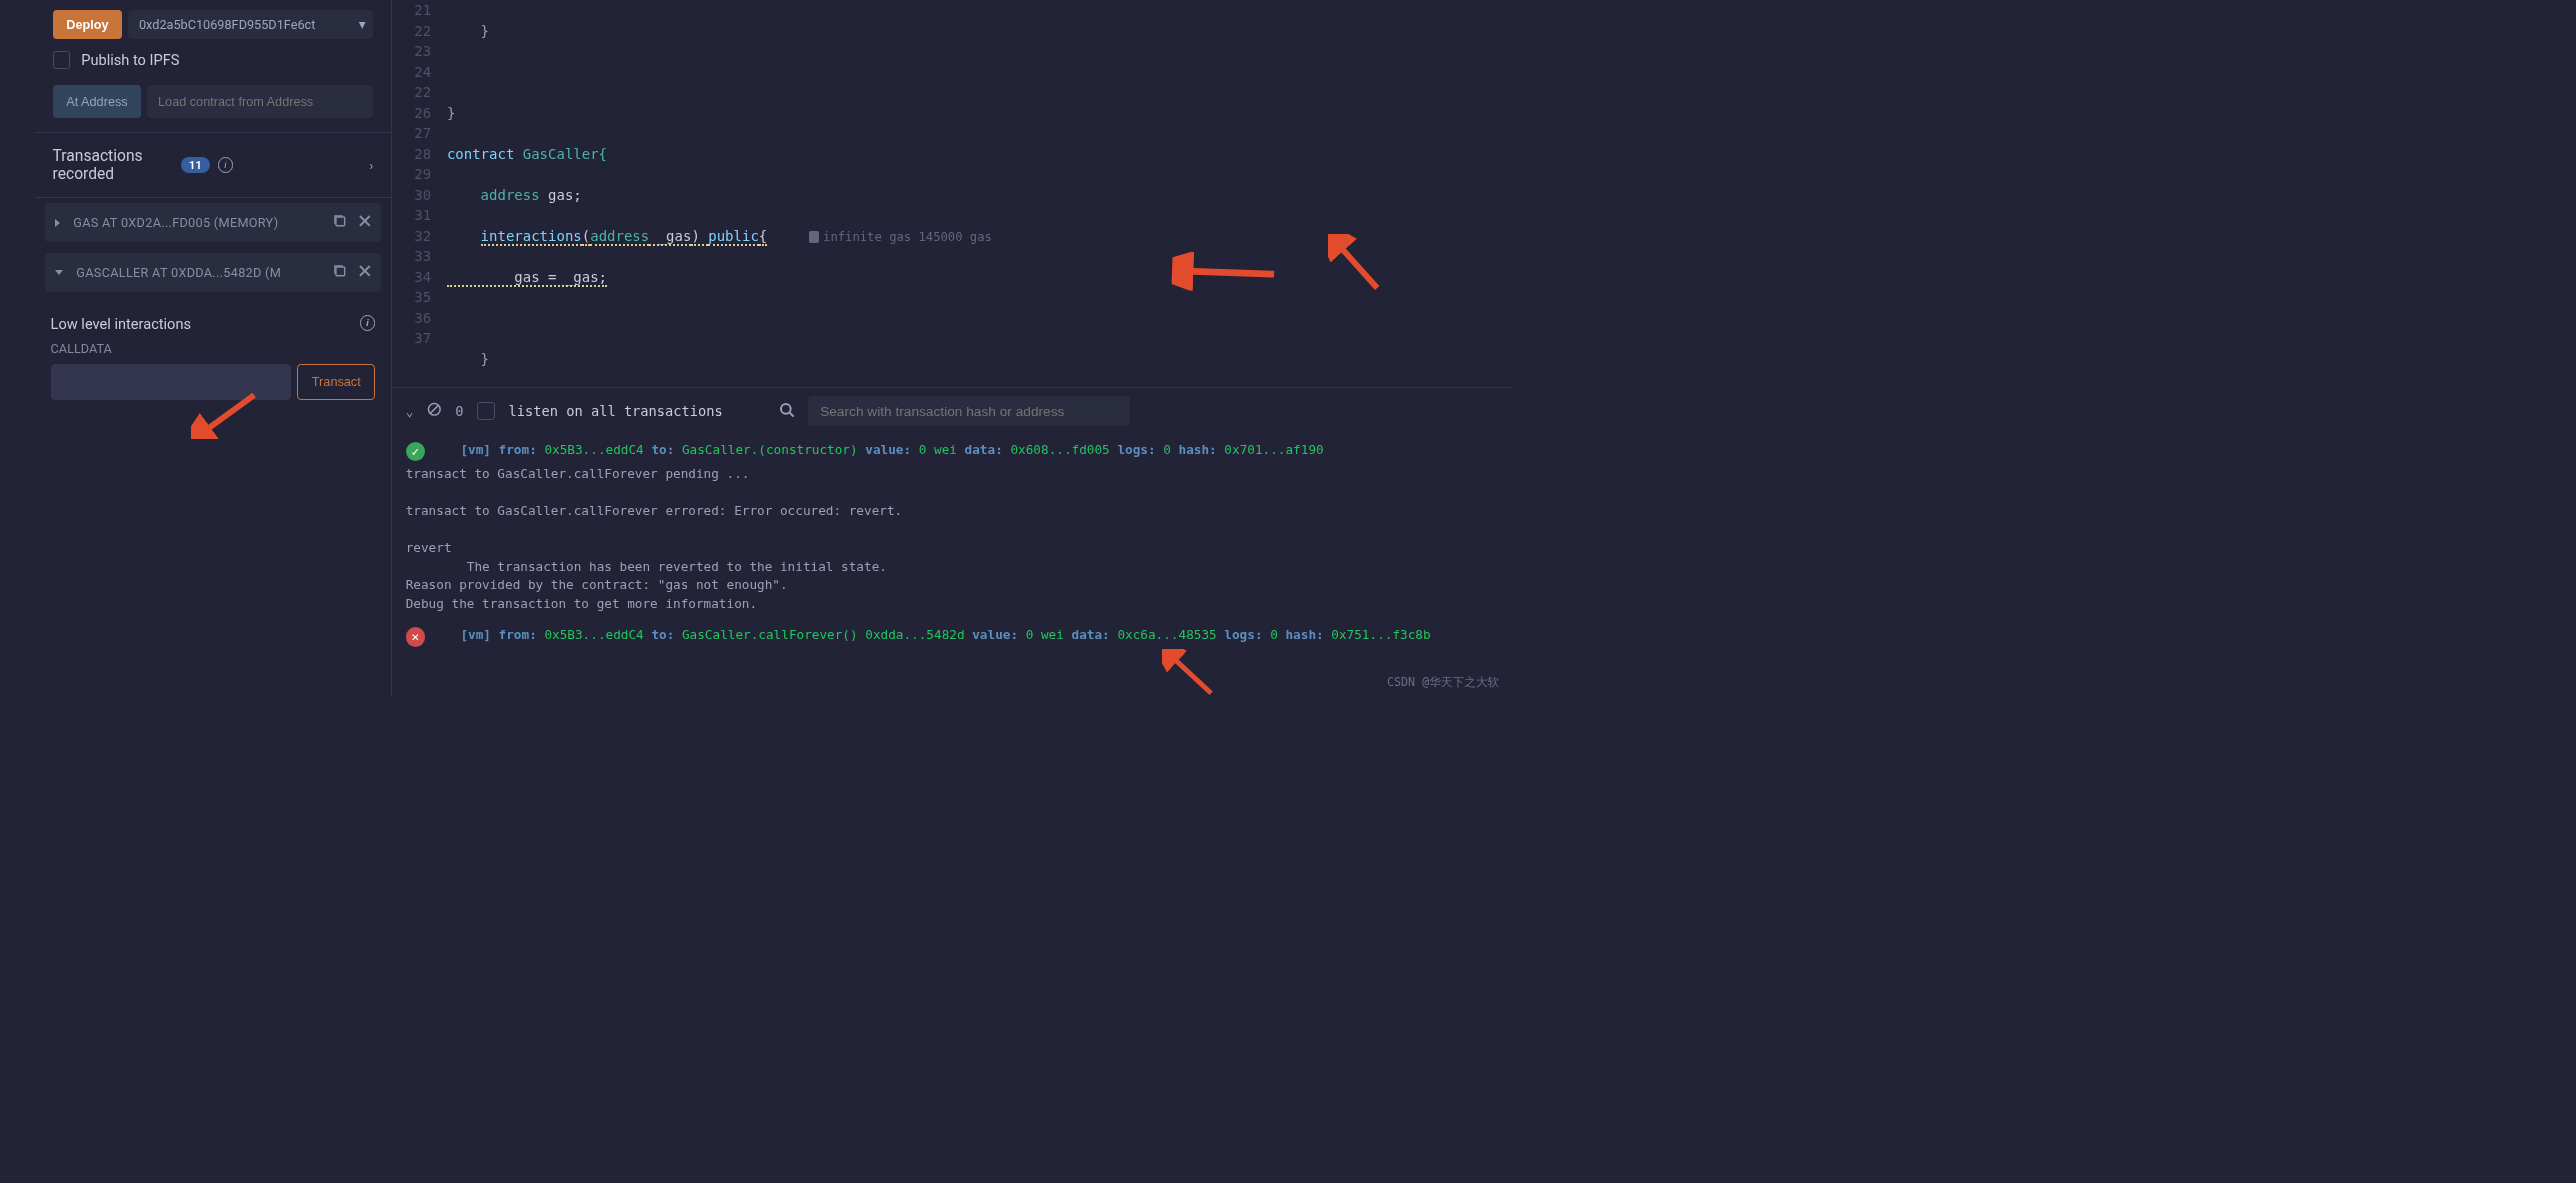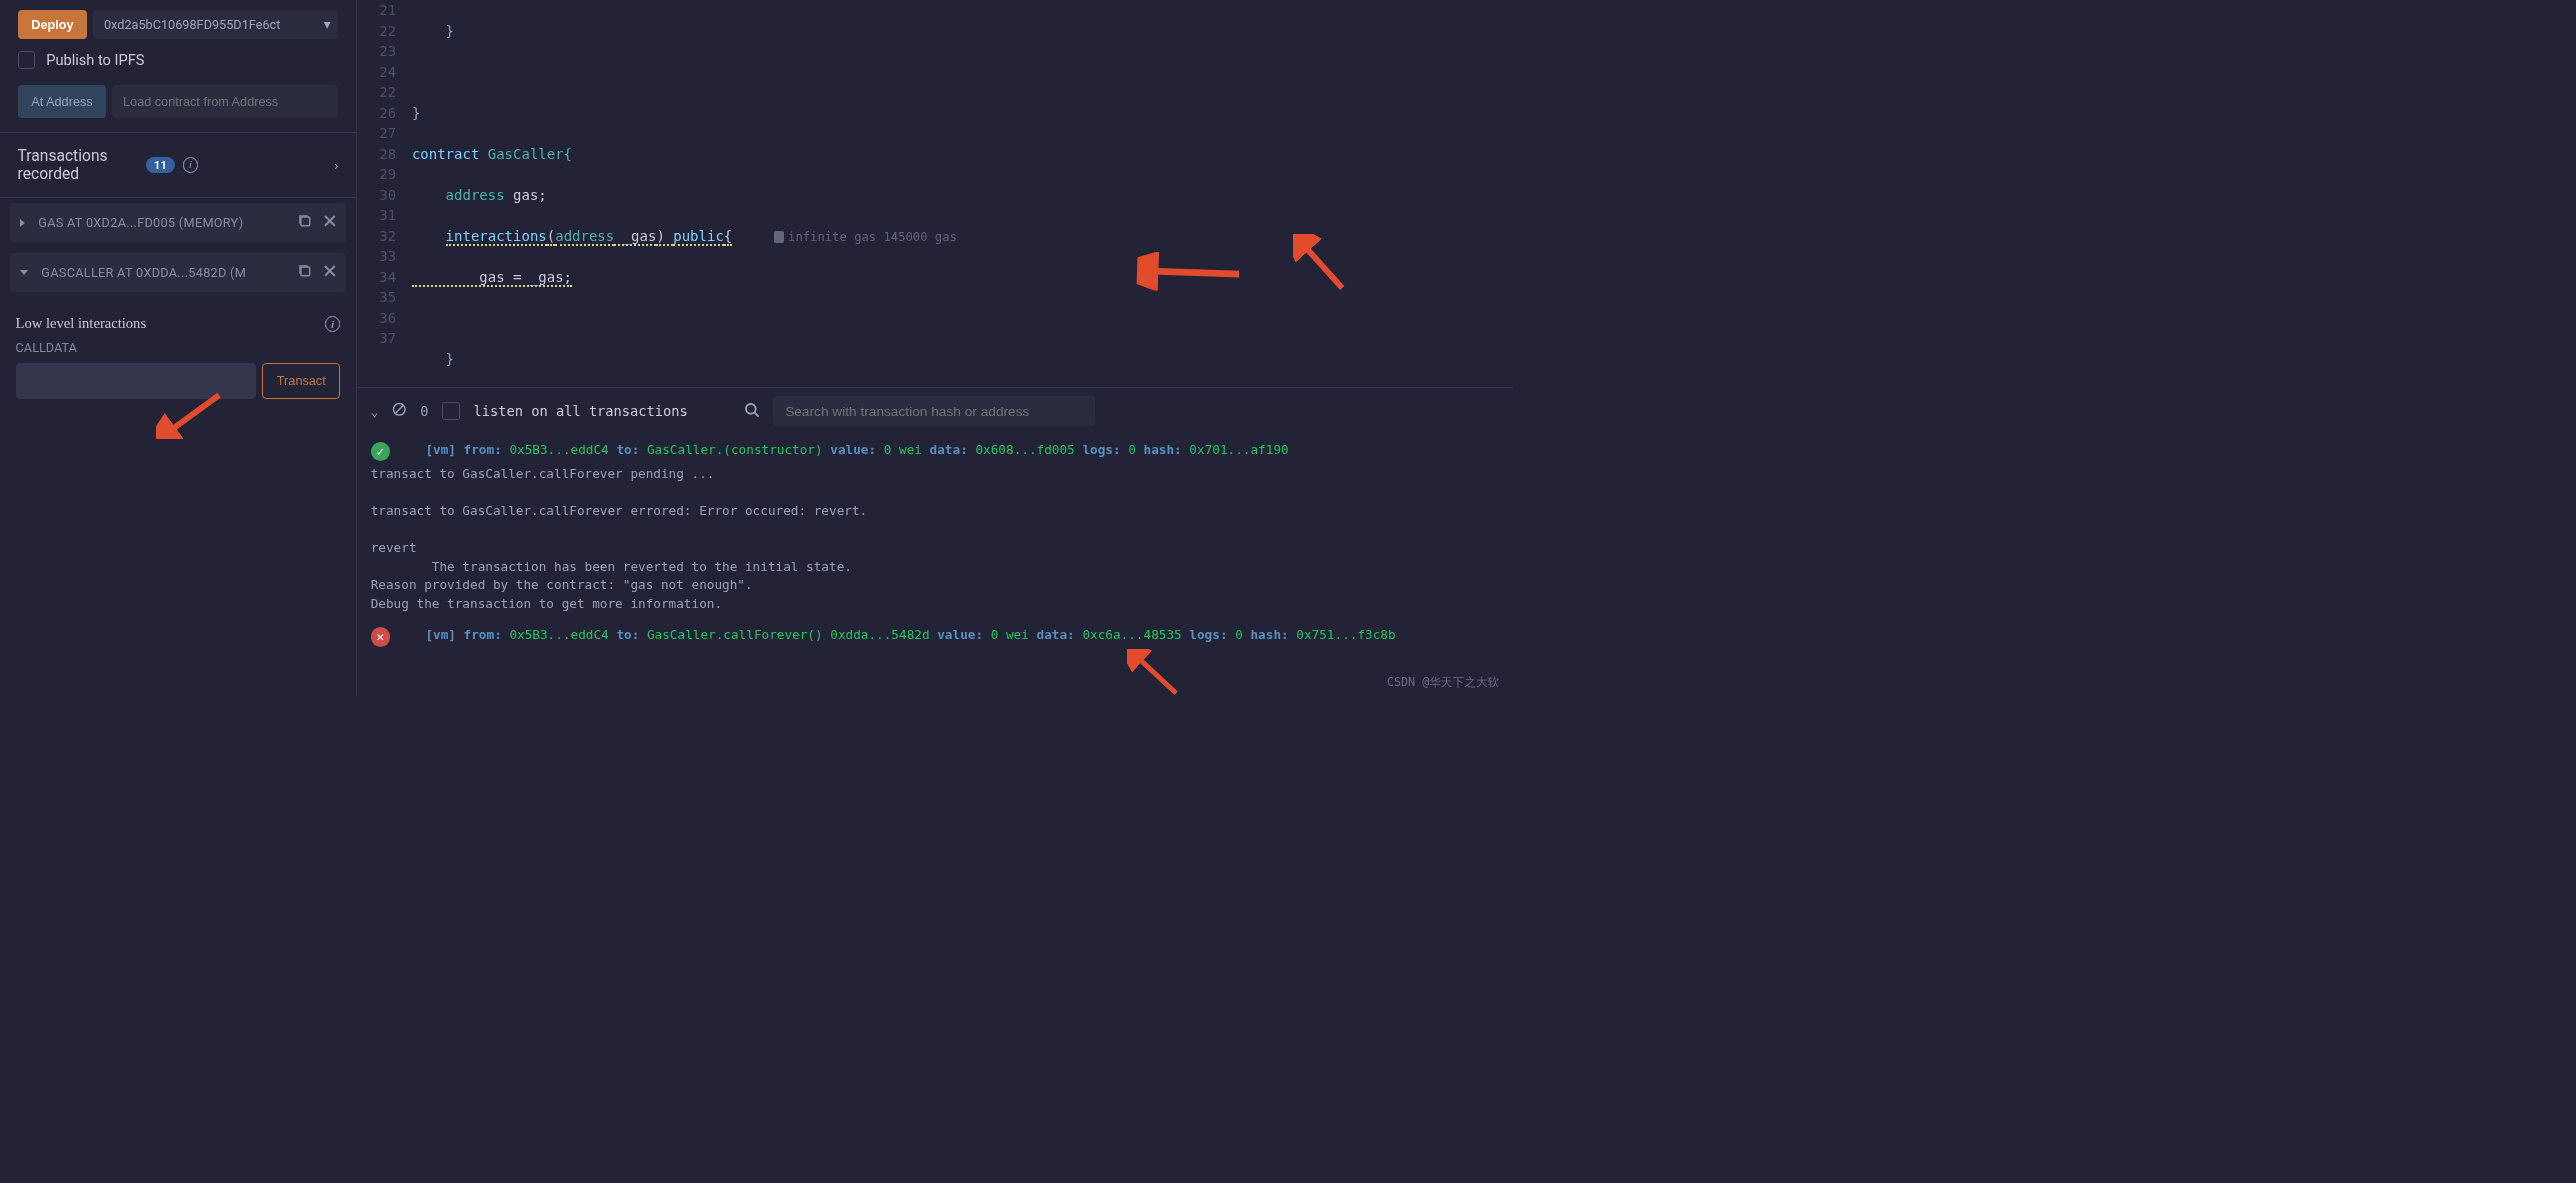--- a/index.html
+++ b/index.html
@@ -14,20 +14,21 @@
   font-size: 13.7px;
 }
 .sidebar {
   width: 357px;
   background: #222336;
   border-right: 1px solid #343650;
   display: flex;
   flex-direction: column;
   padding: 0;
   overflow: hidden;
+  margin-left: 35px;
 }
 .deploy-row { display: flex; gap: 5.9px; padding: 9.8px 17.6px 5.9px 17.6px; align-items:center; }
 .btn-deploy {
   background: #c97539; color: #fff; border: none; padding: 7.8px 13.7px;
   border-radius: 3.9px; font-size: 12.7px; font-weight:600;
 }
 .select-addr {
   flex: 1; background: #2a2c3f; color: #a2a3bd; border: 1px solid #2a2c3f;
   border-radius: 3.9px; padding: 5.9px 27px 5.9px 9.8px; font-size: 12.7px; position:relative;
 }
@@ -69,21 +70,21 @@
   display:flex; align-items:center; padding:9.8px 9.8px; gap:9.8px; color:#8a8ca6; font-size:12.7px;
 }
 .contract-head .name { flex:1; margin-left:3.9px; letter-spacing:0.3px;}
 .ic-btn { color:#8a8ca6; }
 .body-pad { padding: 5.9px 15.6px 15.6px 15.6px;}
 .balance { color:#a2a3bd; font-size:12.7px; margin-bottom:11.7px;}
 .btn-fn {
   background:#c97539; color:#fff; border:none; padding:9.8px 13.7px;
   border-radius:3.9px; font-size:12.7px;
 }
-.lli-row { display:flex; align-items:flex-end; padding: 17.6px 15.6px 3.9px 15.6px; font-family: Liberation Serif, serif;}
+.lli-row { display:flex; align-items:flex-start; padding: 17.6px 15.6px 3.9px 15.6px;}
 .lli-title { font-size:14.6px; color:#c9cbd9; flex:1;}
 .calldata-lbl { padding: 3.9px 15.6px; font-size:12.7px; color:#8288a0;}
 .calldata-row { display:flex; gap:5.9px; padding: 3.9px 15.6px 15.6px 15.6px;}
 .calldata-input {
   flex:1; background:#343650; border:1px solid #343650; border-radius:3.9px; padding:9.8px;
 }
 .btn-transact {
   background:transparent; border:1px solid #c97539; color:#c97539;
   padding:9.8px 13.7px; border-radius:3.9px; font-size:12.7px;
 }

